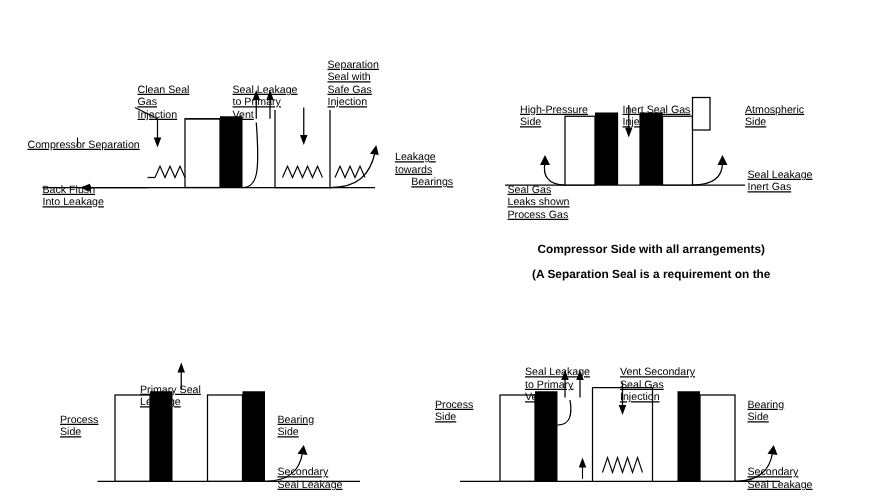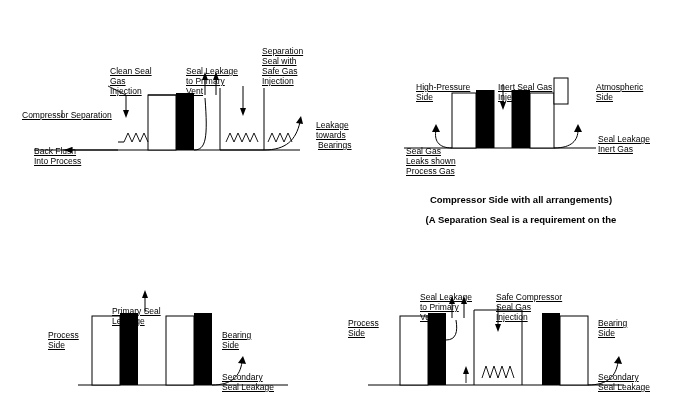--- a/index.html
+++ b/index.html
@@ -182,24 +182,24 @@
   <div class="lbl u" style="left:186px; top:42px;">to Primary</div>
   <div class="lbl u" style="left:186px; top:52px;">Vent</div>
 
   <div class="lbl u" style="left:262px; top:12px;">Separation</div>
   <div class="lbl u" style="left:262px; top:22px;">Seal with</div>
   <div class="lbl u" style="left:262px; top:32px;">Safe Gas</div>
   <div class="lbl u" style="left:262px; top:42px;">Injection</div>
 
   <div class="lbl u" style="left:316px; top:86px;">Leakage</div>
   <div class="lbl u" style="left:316px; top:96px;">towards</div>
-  <div class="lbl u" style="left:318px; top:106px;">Bearings</div>
+  <div class="lbl u" style="left:329px; top:106px;">Bearings</div>
 
   <div class="lbl u" style="left:34px; top:112px;">Back Flush</div>
-  <div class="lbl u" style="left:34px; top:122px;">Into Process</div>
+  <div class="lbl u" style="left:34px; top:122px;">Into Leakage</div>
 
 
   <div class="lbl u" style="left:416px; top:48px;">High-Pressure</div>
   <div class="lbl u" style="left:416px; top:58px;">Side</div>
 
   <div class="lbl u" style="left:498px; top:48px;">Inert Seal Gas</div>
   <div class="lbl u" style="left:498px; top:58px;">Injection</div>
 
   <div class="lbl u" style="left:596px; top:48px;">Atmospheric</div>
   <div class="lbl u" style="left:596px; top:58px;">Side</div>
@@ -223,21 +223,21 @@
   <div class="lbl u" style="left:222px; top:296px;">Bearing</div>
   <div class="lbl u" style="left:222px; top:306px;">Side</div>
 
   <div class="lbl u" style="left:222px; top:338px;">Secondary</div>
   <div class="lbl u" style="left:222px; top:348px;">Seal Leakage</div>
 
   <div class="lbl u" style="left:420px; top:258px;">Seal Leakage</div>
   <div class="lbl u" style="left:420px; top:268px;">to Primary</div>
   <div class="lbl u" style="left:420px; top:278px;">Vent</div>
 
-  <div class="lbl u" style="left:496px; top:258px;">Safe Compressor</div>
+  <div class="lbl u" style="left:496px; top:258px;">Vent Secondary</div>
   <div class="lbl u" style="left:496px; top:268px;">Seal Gas</div>
   <div class="lbl u" style="left:496px; top:278px;">Injection</div>
 
   <div class="lbl u" style="left:348px; top:284px;">Process</div>
   <div class="lbl u" style="left:348px; top:294px;">Side</div>
 
   <div class="lbl u" style="left:598px; top:284px;">Bearing</div>
   <div class="lbl u" style="left:598px; top:294px;">Side</div>
 
   <div class="lbl u" style="left:598px; top:338px;">Secondary</div>

